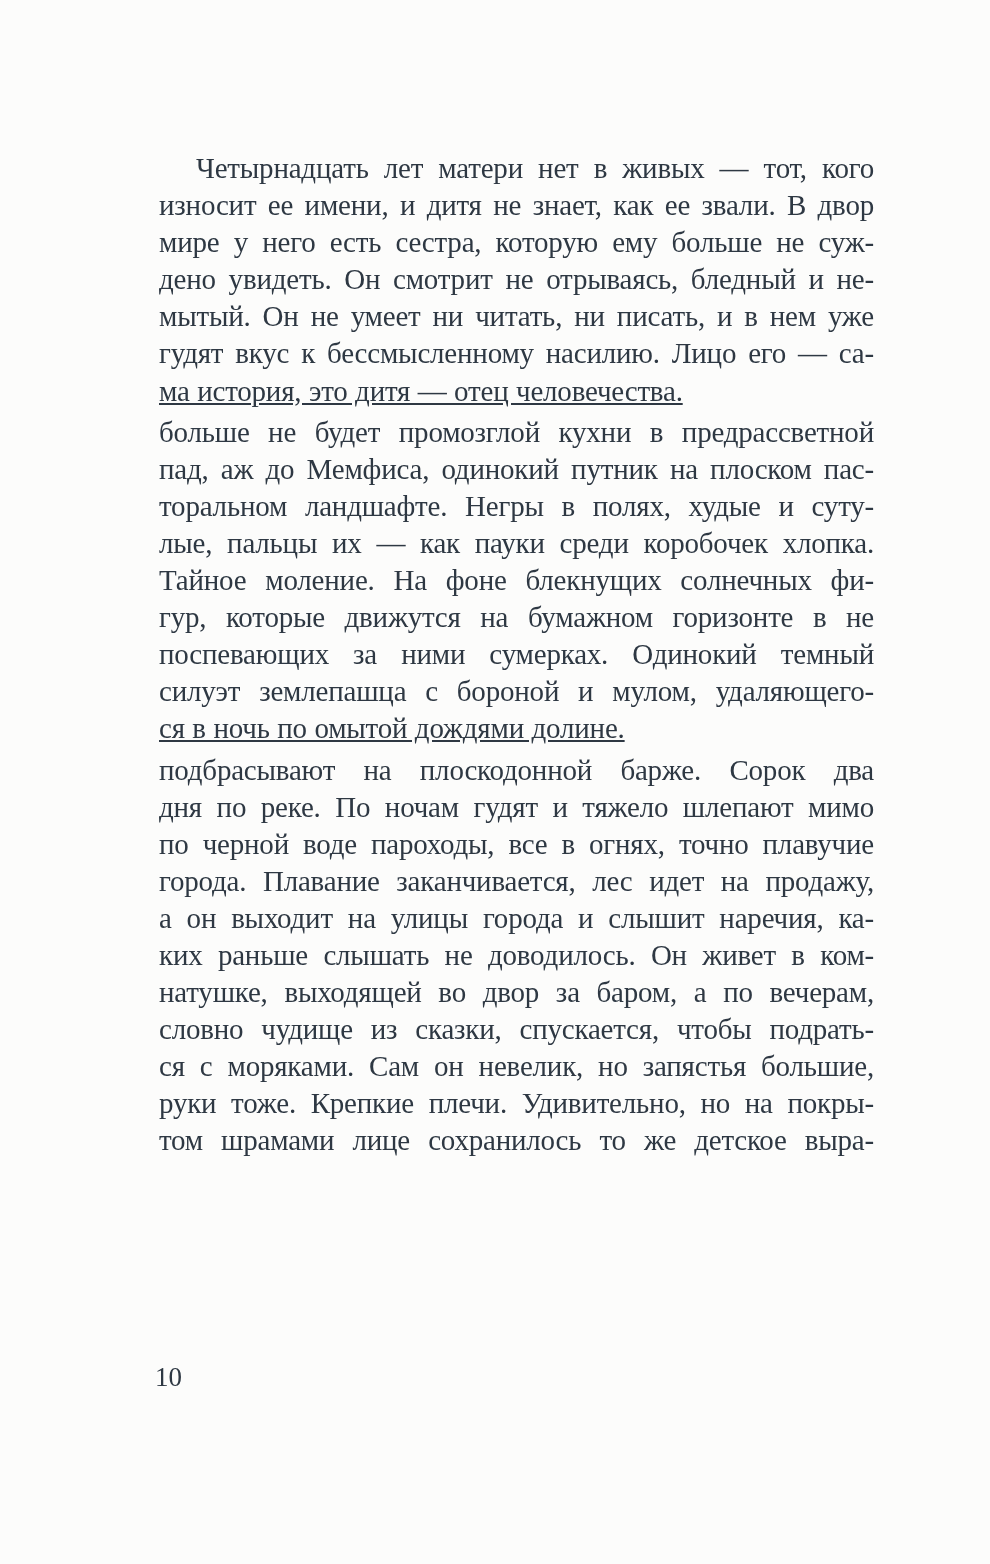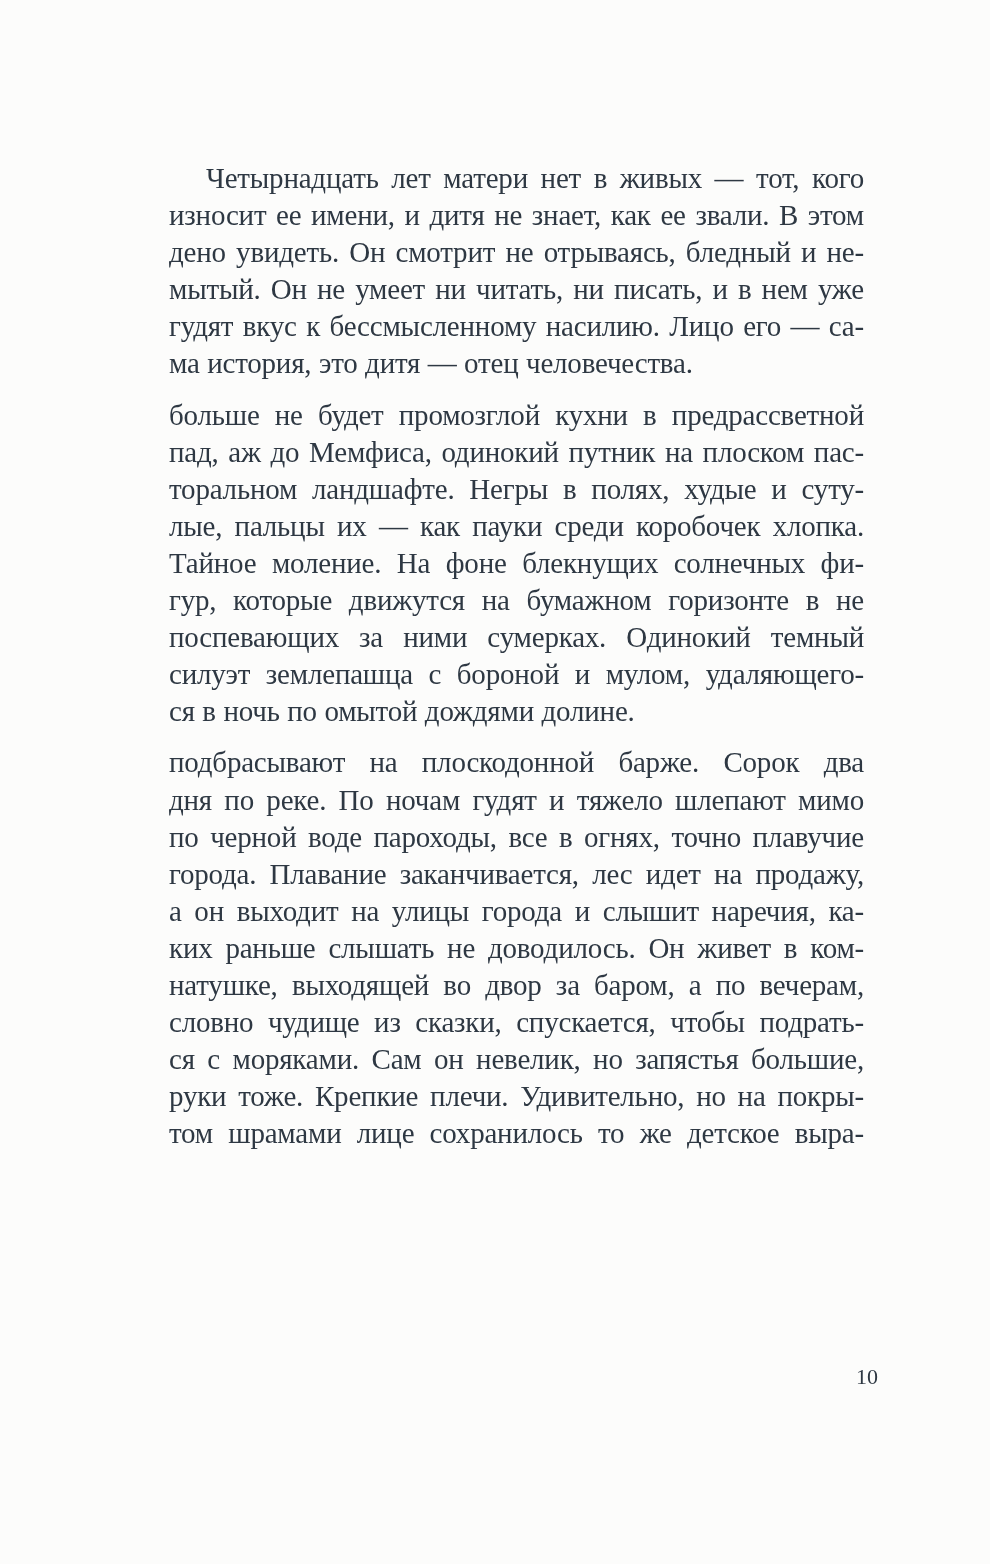--- a/index.html
+++ b/index.html
@@ -19,57 +19,59 @@
     position: absolute;
     inset: 0;
   }
   .text-block {
     position: absolute;
     left: 155px;
     top: 146px;
     width: 723px;
   }
   .paragraph {
-    margin: 14px;
+    margin: 4px;
     padding: 0;
   }
   .line {
     font-size: 29px;
     line-height: 37.1px;
     height: 37.1px;
     overflow: hidden;
     text-align: justify;
     text-align-last: justify;
     letter-spacing: -0.2px;
     word-spacing: 0.5px;
   }
   .line.first {
     text-indent: 37px;
   }
   .line.lastleft {
     text-align-last: left;
+    text-decoration: underline;
   }
   .page-number {
     position: absolute;
     left: 155px;
     top: 1360px;
     width: 723px;
-    text-align: right;
-    font-size: 22px;
+    text-align: left;
+    font-size: 27px;
     line-height: 34px;
   }
 </style>
 </head>
 <body style="background: rgb(252, 252, 251); color: rgb(46, 56, 67);">
 
 <div class="book-page">
   <div class="text-block">
       <div class="paragraph">
         <div class="line first">Четырнадцать лет матери нет в живых — тот, кого</div>
-        <div class="line">износит ее имени, и дитя не знает, как ее звали. В этом</div>
+        <div class="line">износит ее имени, и дитя не знает, как ее звали. В двор</div>
+        <div class="line">мире у него есть сестра, которую ему больше не суж-</div>
         <div class="line">дено увидеть. Он смотрит не отрываясь, бледный и не-</div>
         <div class="line">мытый. Он не умеет ни читать, ни писать, и в нем уже</div>
         <div class="line">гудят вкус к бессмысленному насилию. Лицо его — са-</div>
         <div class="line lastleft">ма история, это дитя — отец человечества.</div>
       </div>
       <div class="paragraph">
         <div class="line">больше не будет промозглой кухни в предрассветной</div>
         <div class="line">пад, аж до Мемфиса, одинокий путник на плоском пас-</div>
         <div class="line">торальном ландшафте. Негры в полях, худые и суту-</div>
         <div class="line">лые, пальцы их — как пауки среди коробочек хлопка.</div>

